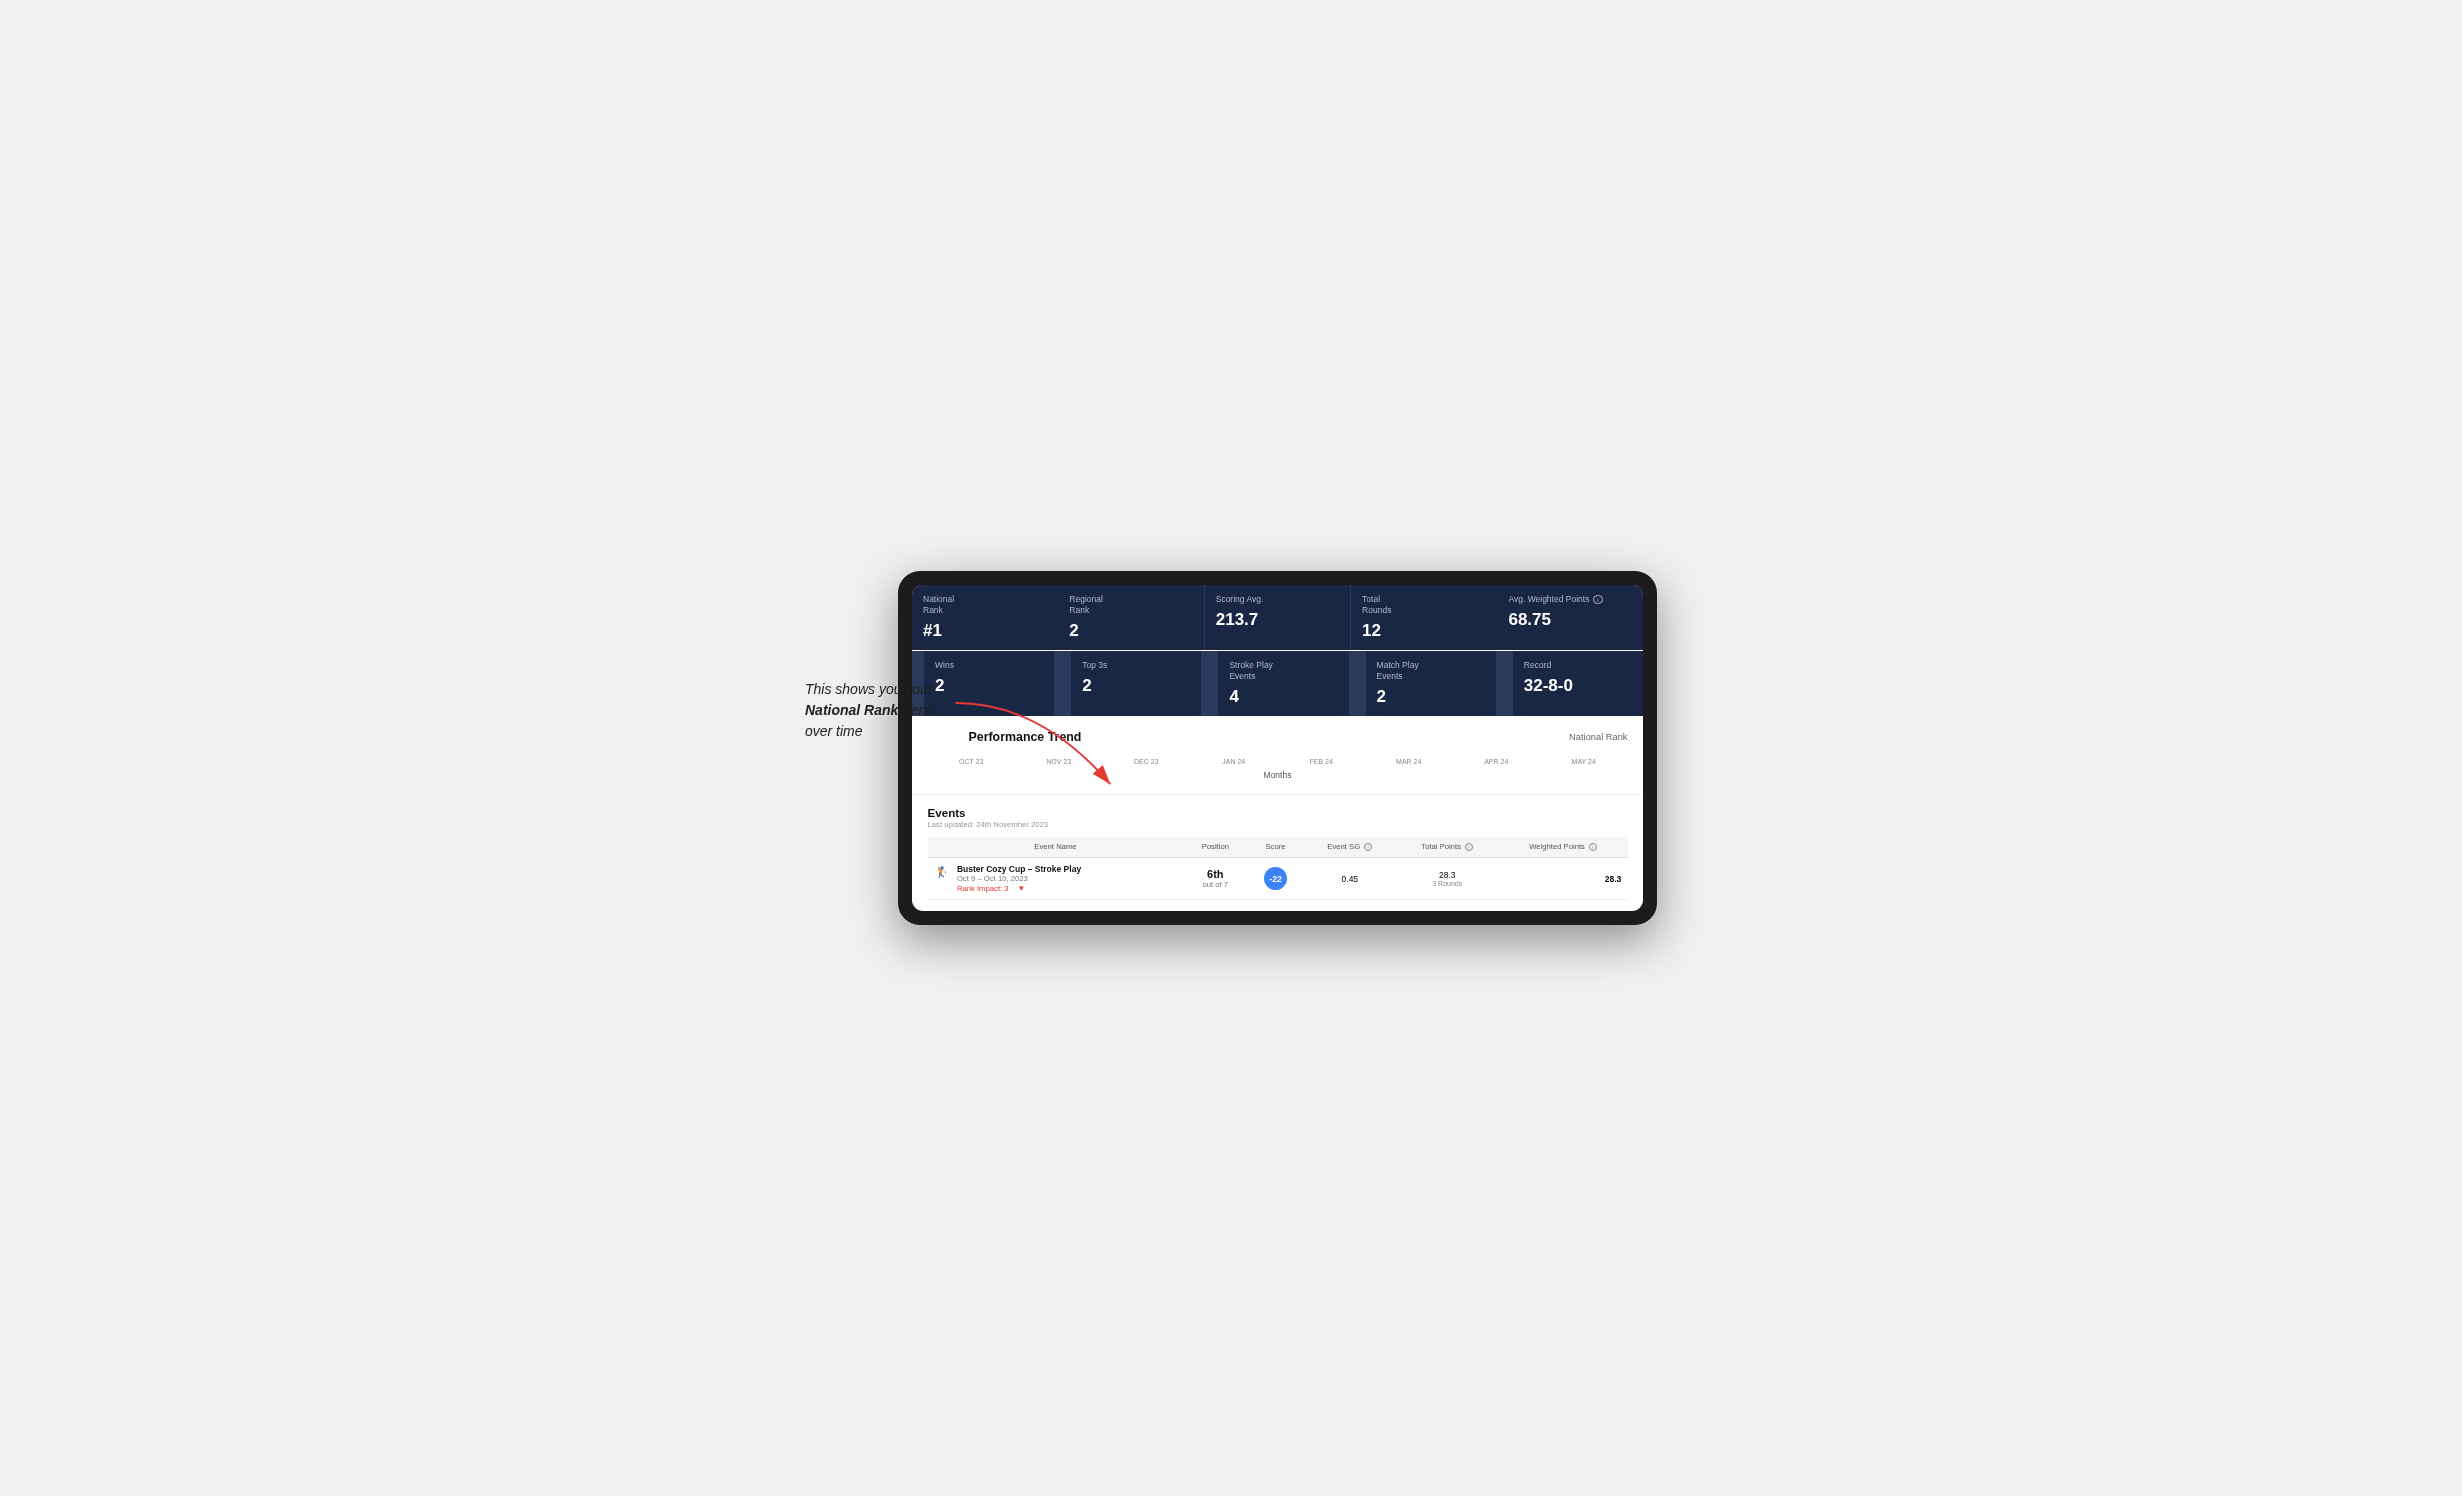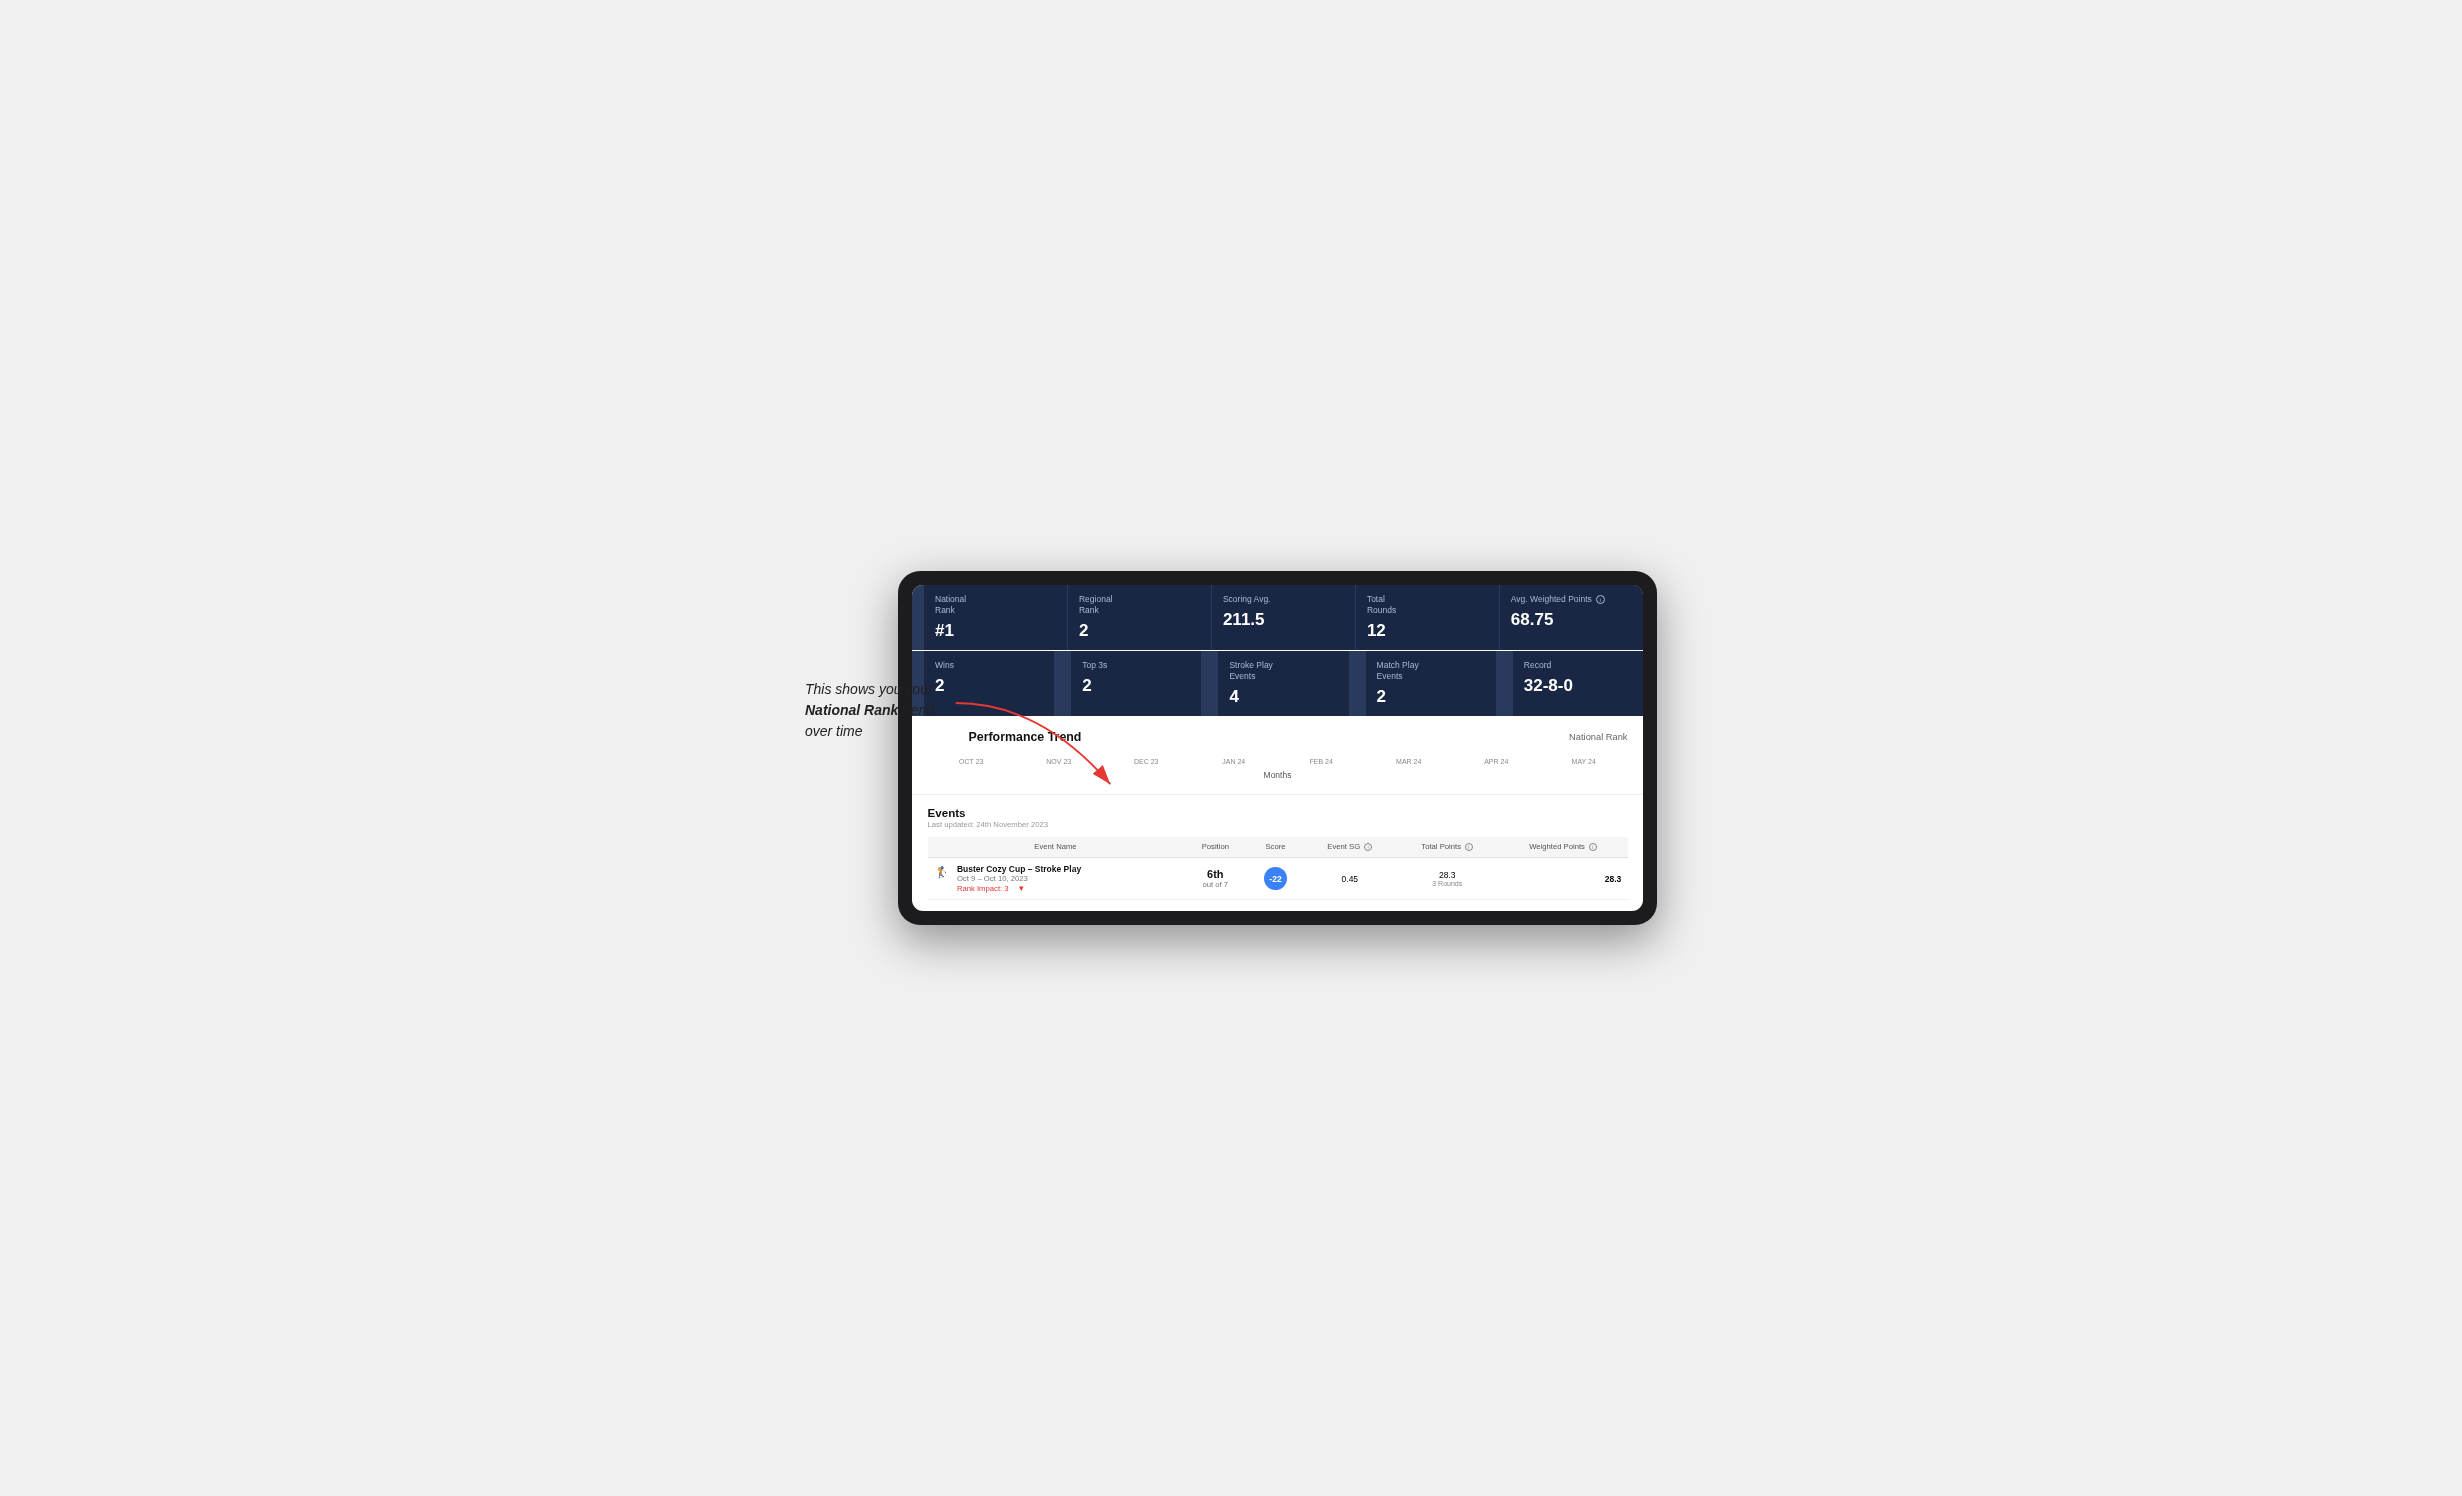--- a/index.html
+++ b/index.html
@@ -47,21 +47,20 @@
       background: #fff;
       border-radius: 11px;
       overflow: hidden;
     }
     .stats-grid {
       background: #1a2744;
       display: grid;
       grid-template-columns: repeat(5, 1fr);
       gap: 0.8px;
       background-color: #2a3a5c;
-      padding-left: 12px;
     }
     .stats-grid-row2 {
       background: #f97316;
       display: grid;
       grid-template-columns: repeat(5, 1fr);
       gap: 17px;
       background-color: #2a3a5c;
       margin-top: 0.8px;
       padding-left: 12px;
     }
@@ -273,21 +272,21 @@
         <div class="stat-cell">
           <div class="stat-label">National<br>Rank</div>
           <div class="stat-value">#1</div>
         </div>
         <div class="stat-cell">
           <div class="stat-label">Regional<br>Rank</div>
           <div class="stat-value">2</div>
         </div>
         <div class="stat-cell">
           <div class="stat-label">Scoring Avg.</div>
-          <div class="stat-value">211.5</div>
+          <div class="stat-value">213.7</div>
         </div>
         <div class="stat-cell">
           <div class="stat-label">Total<br>Rounds</div>
           <div class="stat-value">12</div>
         </div>
         <div class="stat-cell">
           <div class="stat-label">Avg. Weighted Points <span class="info-circle">i</span></div>
           <div class="stat-value">68.75</div>
         </div>
       </div>

